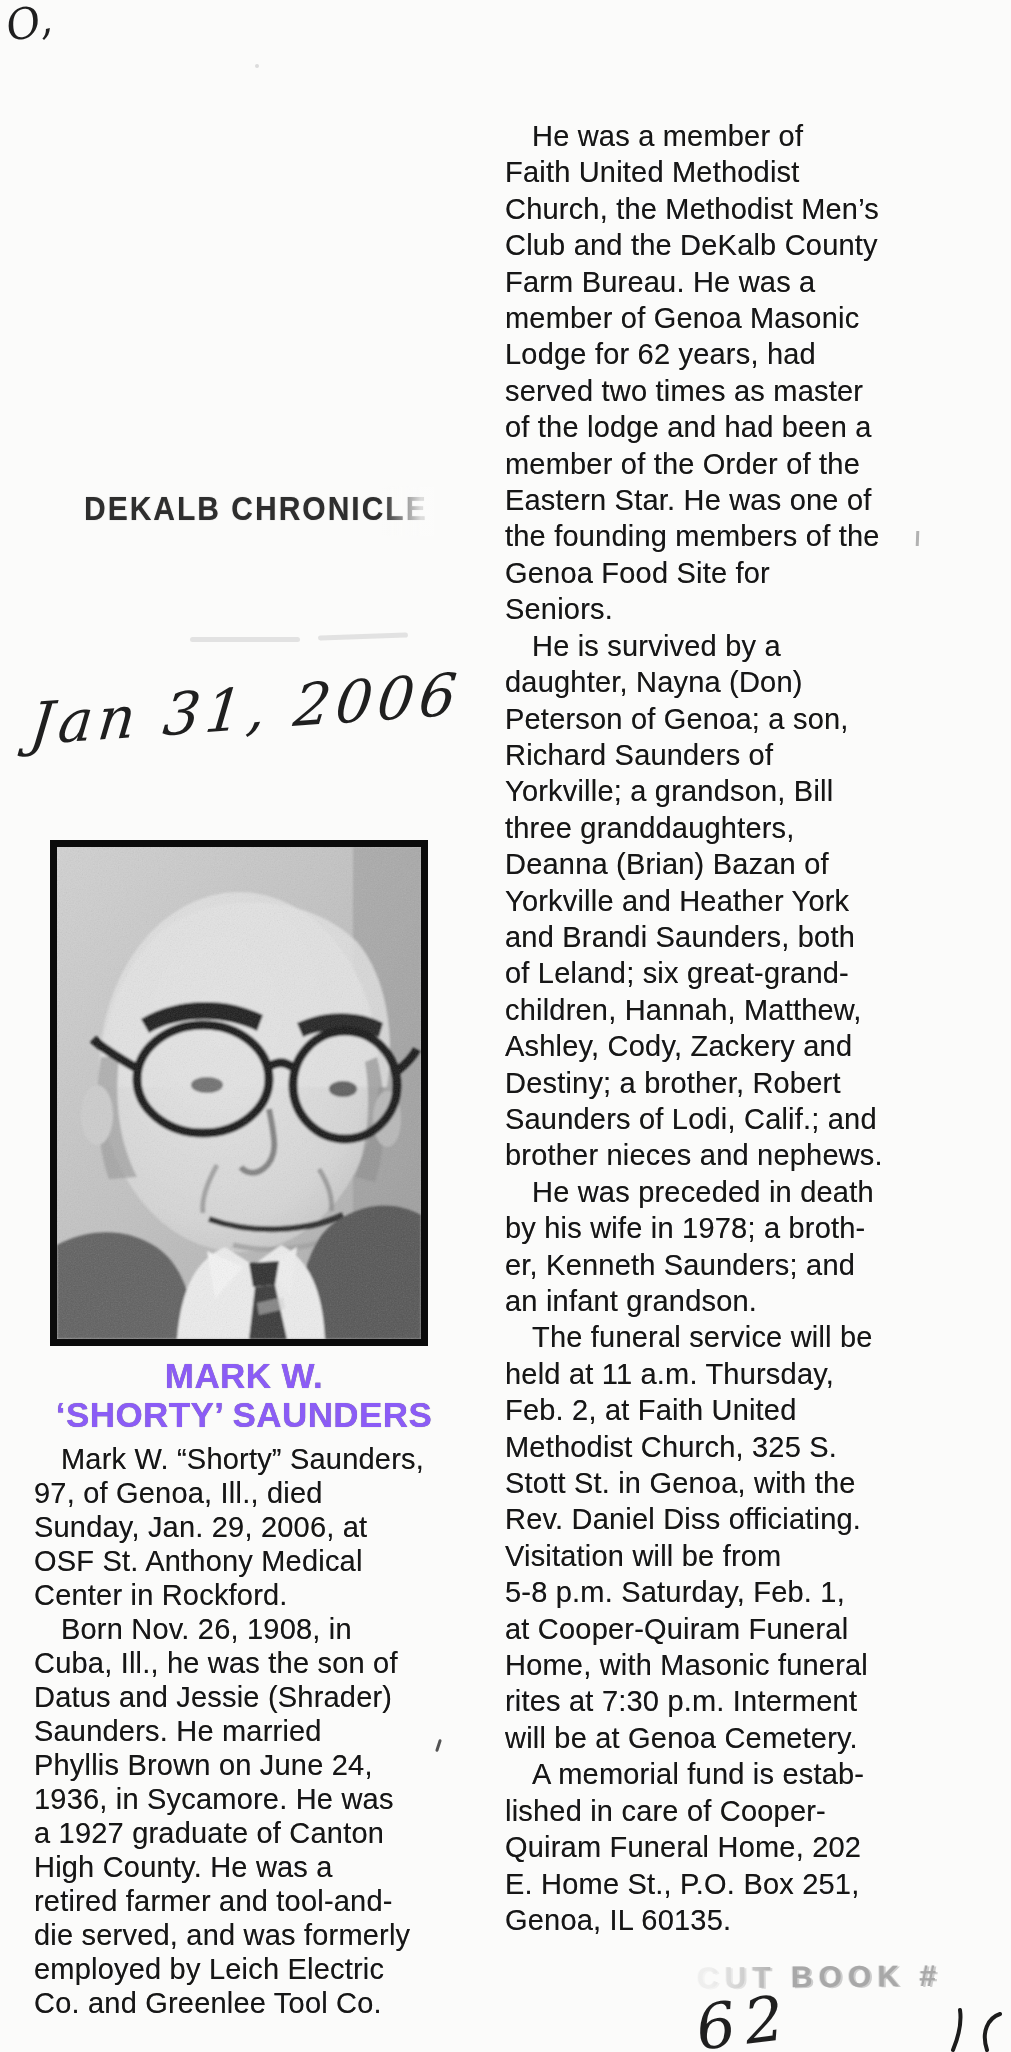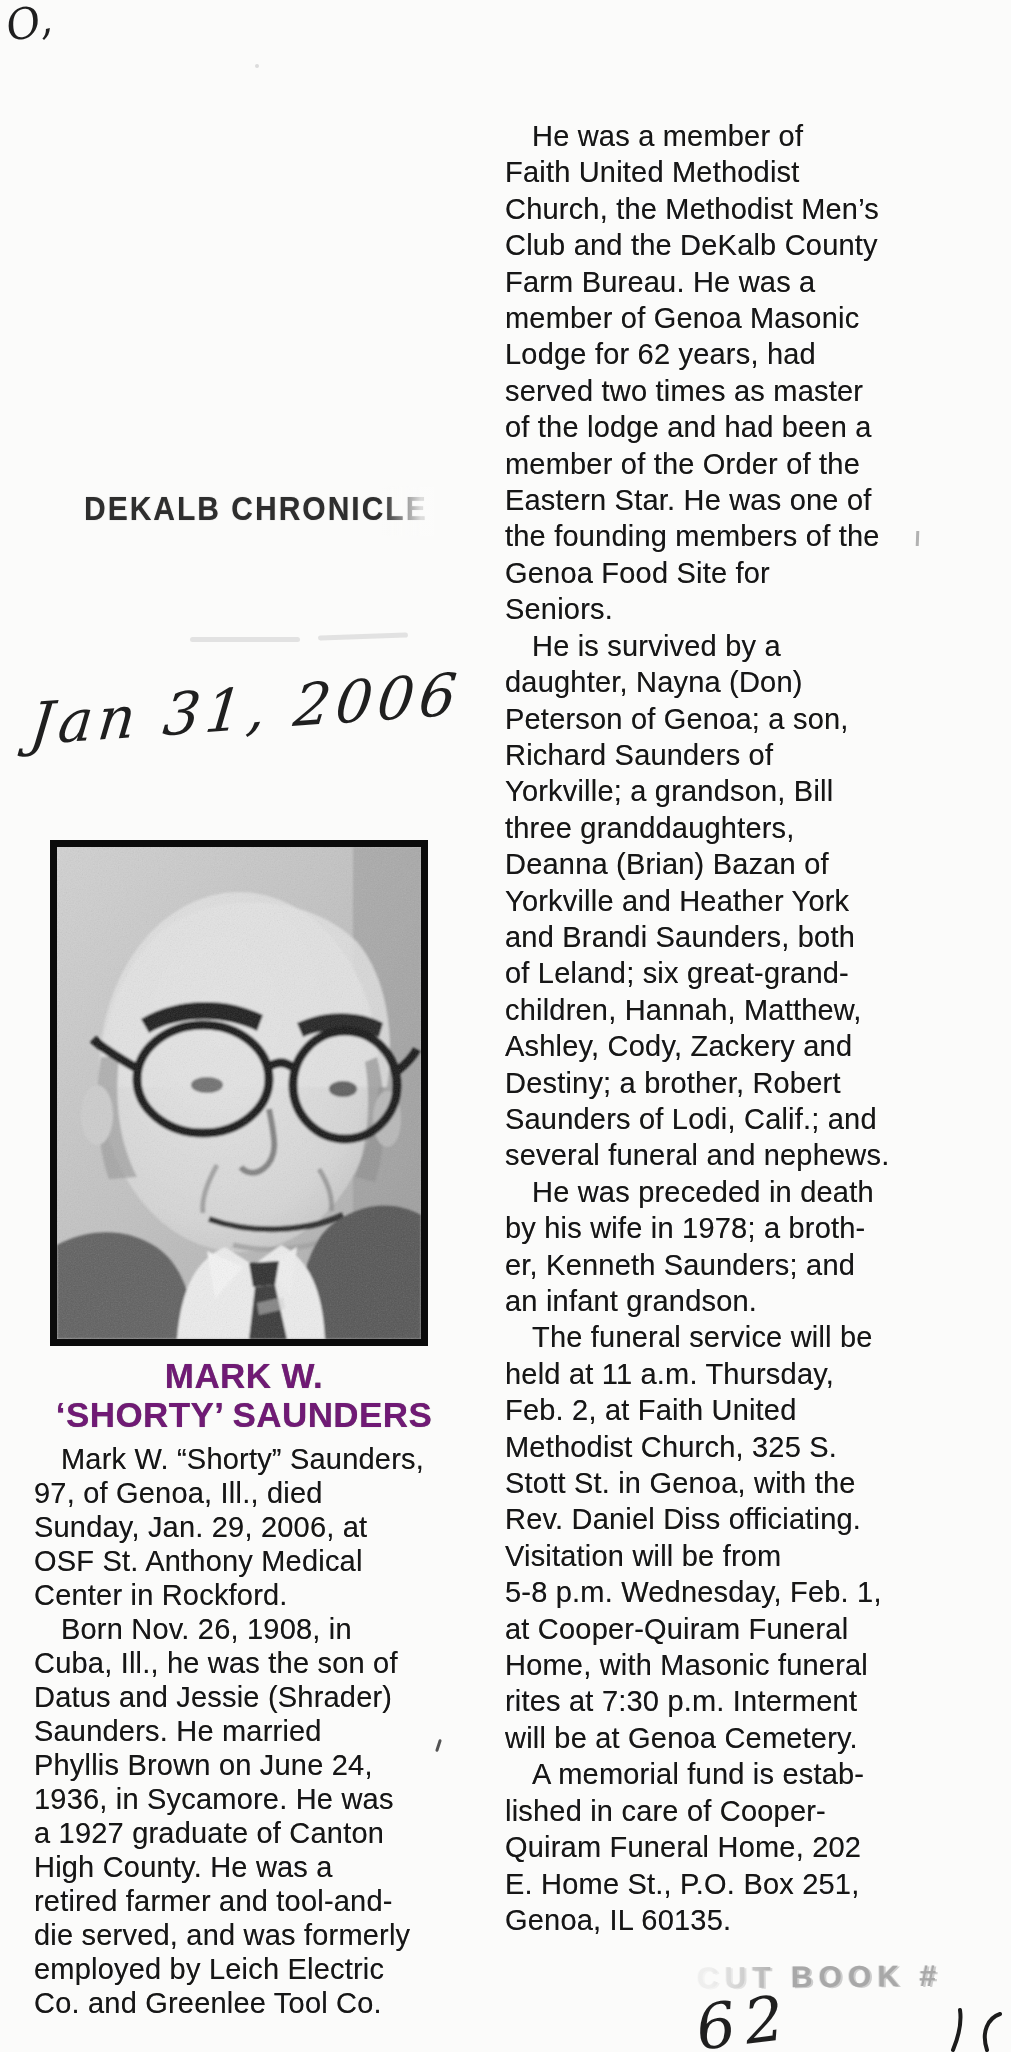--- a/index.html
+++ b/index.html
@@ -19,21 +19,21 @@
   .col.left-col{left:34px;top:1442px;width:440px;}
   .col.left-col .line{line-height:34px;}
   .col.right-col{left:505px;top:106px;width:430px;margin-top:12px;}
   .col.right-col .line{line-height:36.4px;}
   .para{margin:0;}
   .para .line:first-child{text-indent:27px;}
   
   .headline{
     left:28px;top:1356px;width:432px;text-align:center;
     font-weight:700;font-size:35px;line-height:39px;letter-spacing:.4px;
-    color:#701a75;text-shadow:0 0 .7px rgba(10,10,10,.6);
+    color:#8b5cf6;text-shadow:0 0 .7px rgba(10,10,10,.6);
   }
   .headline span{display:block;}
   
   .photo{
     left:50px;top:840px;width:378px;height:506px;
     border:7px solid #0b0b0b;box-sizing:border-box;
     background:#bdbdbd;overflow:hidden;margin:0;
   }
   
   .hw{font-family:"DejaVu Serif","Liberation Serif",serif;font-style:italic;color:#1f1f1f;}
@@ -208,37 +208,37 @@
         <div class="line">Yorkville; a grandson, Bill</div>
         <div class="line">three granddaughters,</div>
         <div class="line">Deanna (Brian) Bazan of</div>
         <div class="line">Yorkville and Heather York</div>
         <div class="line">and Brandi Saunders, both</div>
         <div class="line">of Leland; six great-grand-</div>
         <div class="line">children, Hannah, Matthew,</div>
         <div class="line">Ashley, Cody, Zackery and</div>
         <div class="line">Destiny; a brother, Robert</div>
         <div class="line">Saunders of Lodi, Calif.; and</div>
-        <div class="line">several funeral and nephews.</div>
+        <div class="line">brother nieces and nephews.</div>
       </div>
     <div class="para">
         <div class="line">He was preceded in death</div>
         <div class="line">by his wife in 1978; a broth-</div>
         <div class="line">er, Kenneth Saunders; and</div>
         <div class="line">an infant grandson.</div>
       </div>
     <div class="para">
         <div class="line">The funeral service will be</div>
         <div class="line">held at 11 a.m. Thursday,</div>
         <div class="line">Feb. 2, at Faith United</div>
         <div class="line">Methodist Church, 325 S.</div>
         <div class="line">Stott St. in Genoa, with the</div>
         <div class="line">Rev. Daniel Diss officiating.</div>
         <div class="line">Visitation will be from</div>
-        <div class="line">5-8 p.m. Wednesday, Feb. 1,</div>
+        <div class="line">5-8 p.m. Saturday, Feb. 1,</div>
         <div class="line">at Cooper-Quiram Funeral</div>
         <div class="line">Home, with Masonic funeral</div>
         <div class="line">rites at 7:30 p.m. Interment</div>
         <div class="line">will be at Genoa Cemetery.</div>
       </div>
     <div class="para">
         <div class="line">A memorial fund is estab-</div>
         <div class="line">lished in care of Cooper-</div>
         <div class="line">Quiram Funeral Home, 202</div>
         <div class="line">E. Home St., P.O. Box 251,</div>

